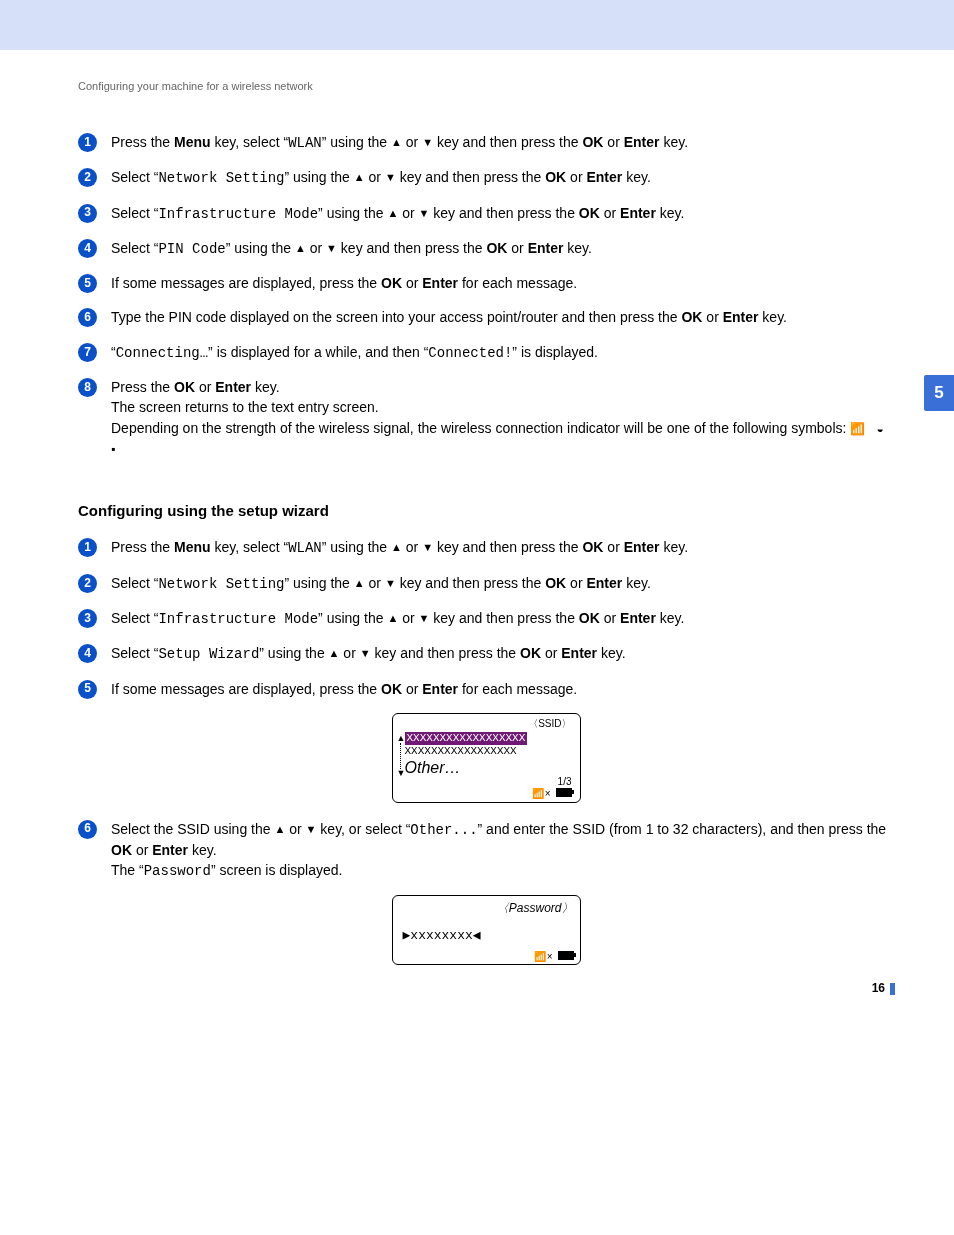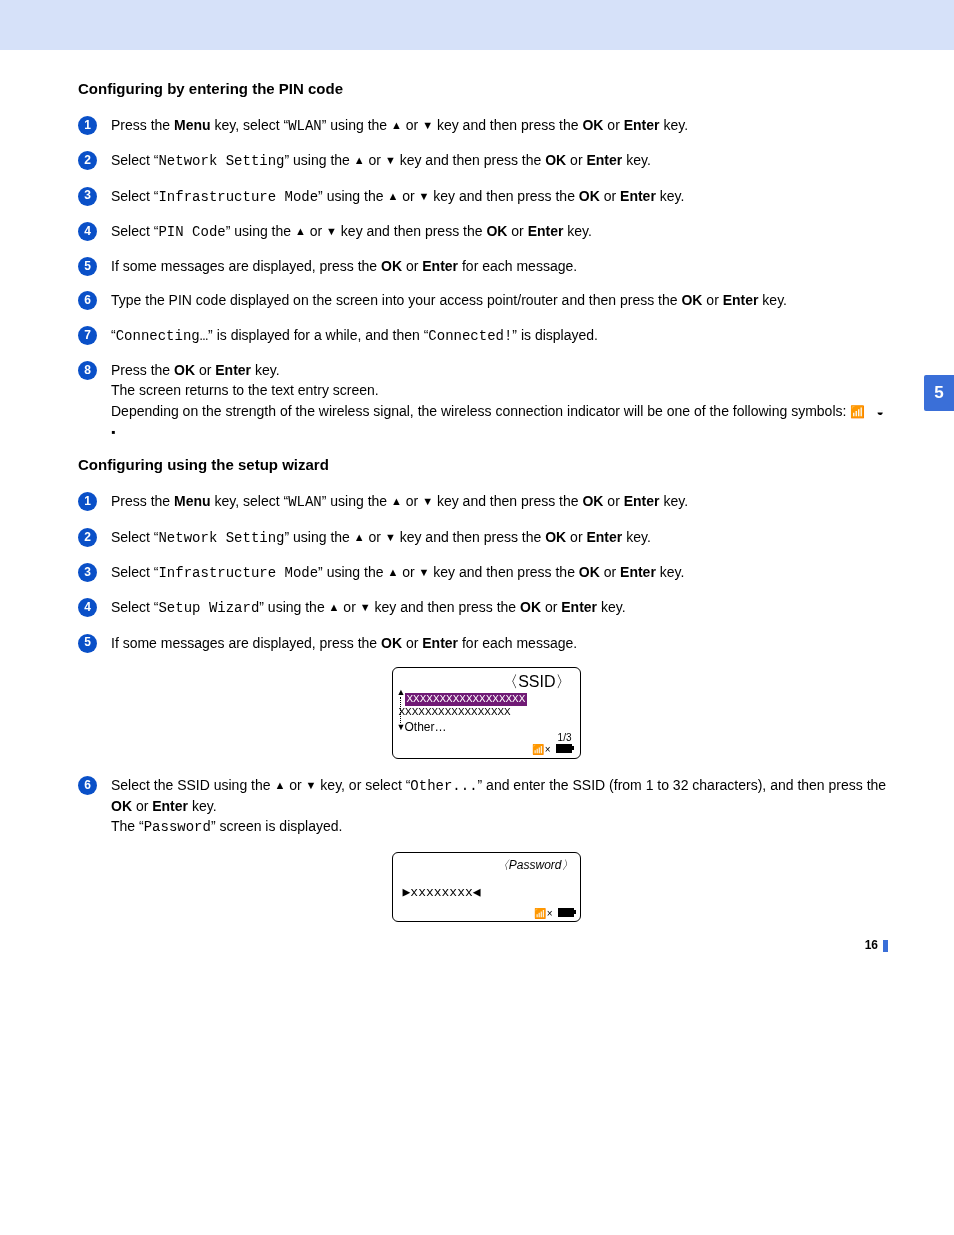--- a/index.html
+++ b/index.html
@@ -80,40 +80,42 @@
     border-radius: 6px;
     padding: 4px 6px 2px 6px;
     font-family: Arial, sans-serif;
     font-size: 12px;
     line-height: 1.2;
     width: 175px;
     position: relative;
   }
   .lcd2 .hdr {
     text-align: right;
-    font-size: 16px;
+    font-size: 10px;
     padding-right: 2px;
   }
   .lcd2 .row-sel {
     background: #701a75;
     color: #fff;
     font-family: "Courier New", monospace;
     font-size: 11px;
     letter-spacing: 0;
     padding: 0 2px;
     display: inline-block;
     margin-left: 6px;
   }
   .lcd2 .row {
     font-family: "Courier New", monospace;
     font-size: 11px;
+    margin-left: 6px;
   }
   .lcd2 .other {
-    font-size: 12px;
+    font-size: 16px;
     margin-left: 6px;
+    font-style: italic;
   }
   .lcd2 .foot {
     text-align: right;
     font-size: 10px;
     padding-right: 2px;
     margin-top: -2px;
   }
   .lcd2 .arrows-col {
     position: absolute;
     left: 4px;
@@ -159,21 +161,21 @@
     font-weight: bold;
     font-size: 17px;
     display: flex;
     align-items: center;
     justify-content: center;
     border-top-left-radius: 2px;
     border-bottom-left-radius: 2px;
   }
   .page-num {
     position: absolute;
-    right: 76px;
+    right: 69px;
     bottom: 6px;
     font-size: 12px;
     font-weight: bold;
   }
   .page-num::after {
     content: "";
     position: absolute;
     right: -10px;
     top: 2px;
     width: 5px;
@@ -203,22 +205,22 @@
   }
   .batt-inline { font-size:10px; }
 </style>
 </head>
 <body>
 
 <div class="top-band"></div>
 
 <div class="page">
 
-
-  <div class="section-title">Configuring by entering the PIN code</div>
+  <div class="breadcrumb">Configuring your machine for a wireless network</div>
+
 
   <div class="step">
     <div class="num">1</div>
     <div class="step-body">
       <span>Press the </span><b>Menu</b><span> key, select “</span><span class="mono">WLAN</span><span>” using the </span><span class="arrow">▲</span> or <span class="arrow">▼</span><span> key and then press the </span><b>OK</b><span> or </span><b>Enter</b><span> key.</span>
     </div>
   </div>
 
   <div class="step">
     <div class="num">2</div>
@@ -265,21 +267,21 @@
 
   <div class="step">
     <div class="num">8</div>
     <div class="step-body">
       <span>Press the </span><b>OK</b><span> or </span><b>Enter</b><span> key.</span><br>
       <span>The screen returns to the text entry screen.</span><br>
       <span>Depending on the strength of the wireless signal, the wireless connection indicator will be one of the following symbols: </span><span class="wifi-sym">📶 ◒ ▪</span>
     </div>
   </div>
 
-  <div class="section-title" style="margin-top:15px">Configuring using the setup wizard</div>
+  <div class="section-title" style="margin-top:44px">Configuring using the setup wizard</div>
 
   <div class="step">
     <div class="num">1</div>
     <div class="step-body">
       <span>Press the </span><b>Menu</b><span> key, select “</span><span class="mono">WLAN</span><span>” using the </span><span class="arrow">▲</span> or <span class="arrow">▼</span><span> key and then press the </span><b>OK</b><span> or </span><b>Enter</b><span> key.</span>
     </div>
   </div>
 
   <div class="step">
     <div class="num">2</div>

